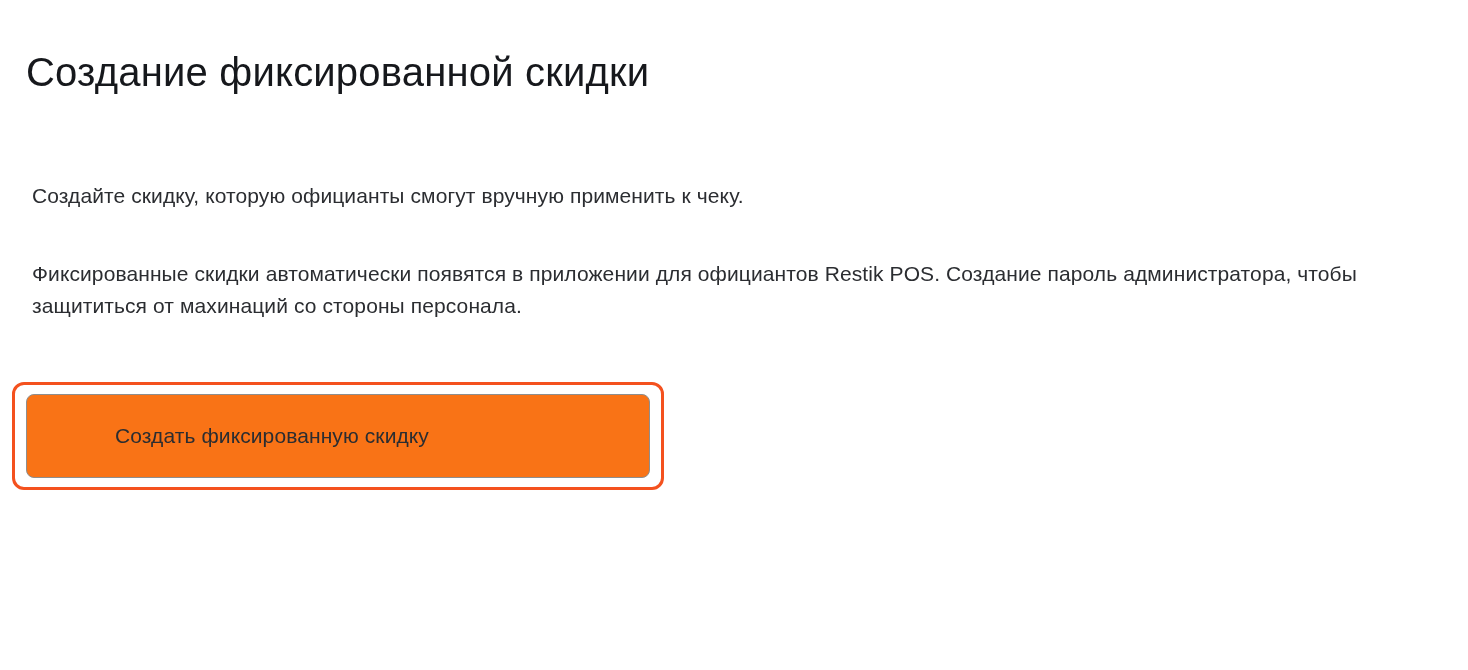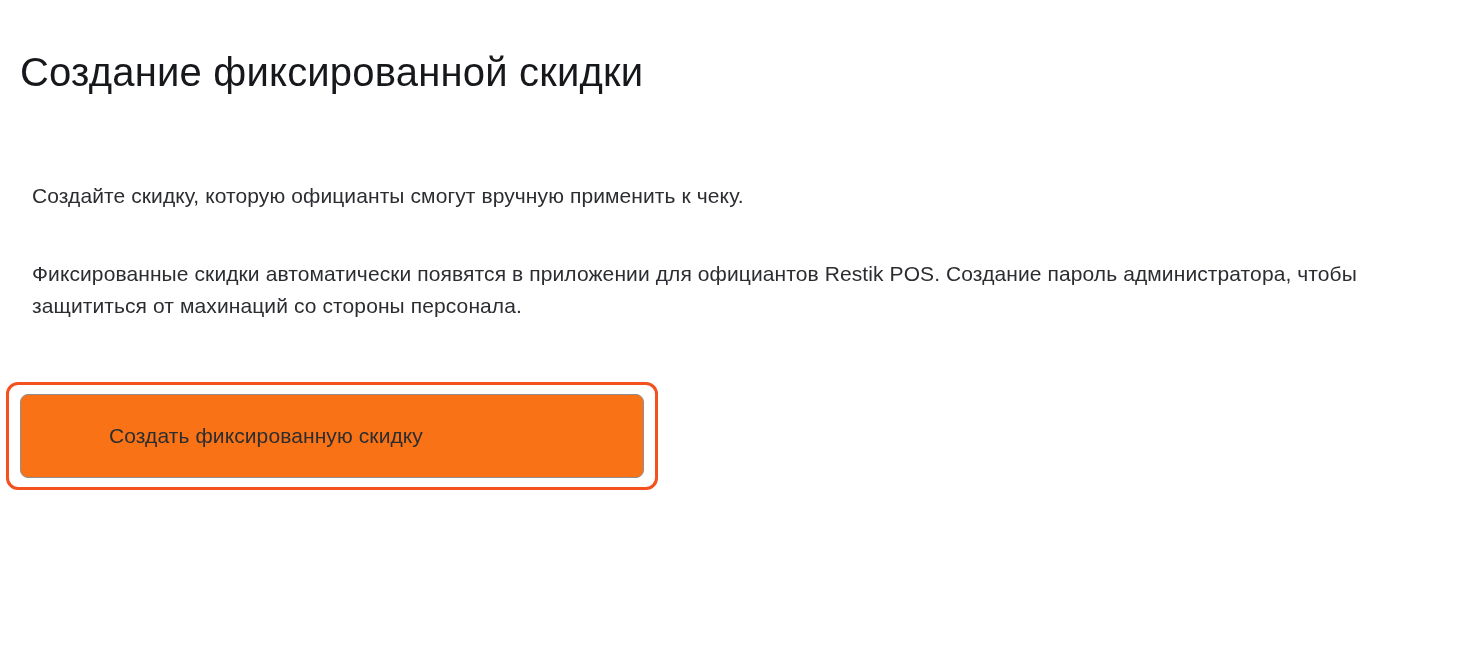--- a/index.html
+++ b/index.html
@@ -12,40 +12,40 @@
     height: 670px;
     font-family: "Liberation Sans", sans-serif;
     color: #1a1a1a;
     overflow: hidden;
   }
   .page {
     position: relative;
     width: 1468px;
     height: 521px;
     box-sizing: border-box;
-    padding: 0 20px;
+    padding: 0 26px;
   }
   .page-title {
     font-size: 40px;
     font-weight: 400;
     letter-spacing: 0.2px;
     color: #16181c;
     margin: 0;
     padding-top: 48px;
     line-height: 1.2;
   }
   .intro-block {
     margin-top: 84px;
   }
   .paragraph {
     font-size: 21px;
     line-height: 32px;
     color: #2b2d31;
     font-weight: 400;
-    margin: 12px;
+    margin: 6px;
     letter-spacing: 0.1px;
   }
   .paragraph + .paragraph {
     margin-top: 46px;
   }
   .button-wrap {
     position: relative;
     margin-top: 72px;
     width: 650px;
   }

